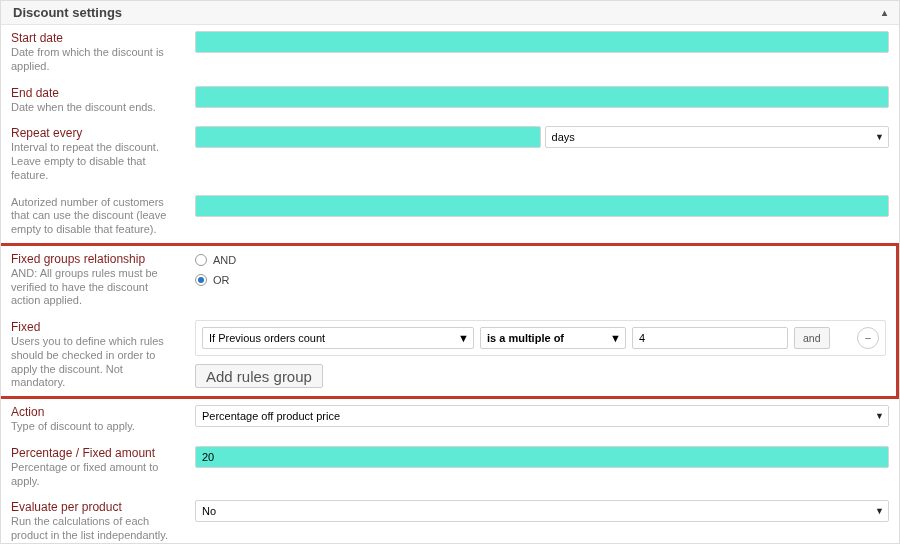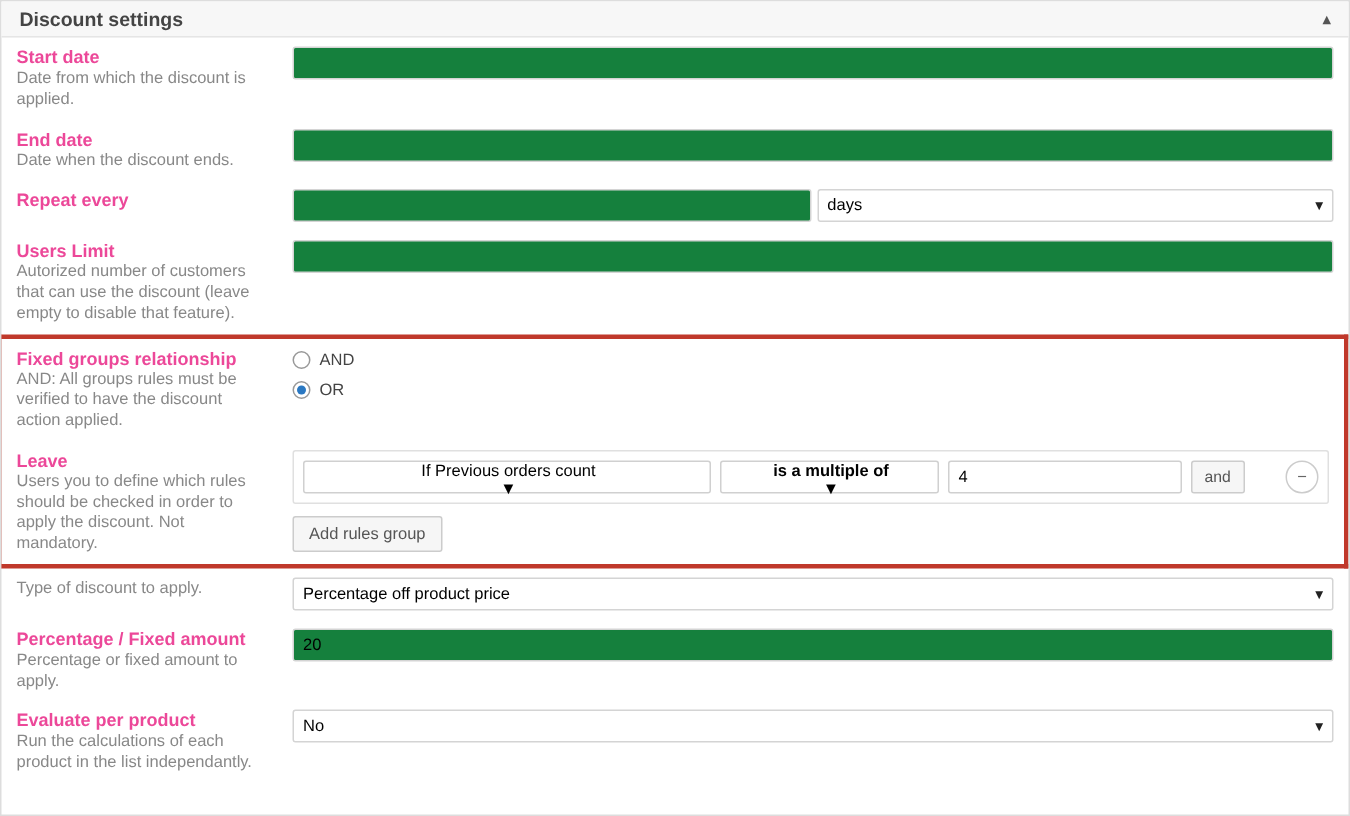--- a/index.html
+++ b/index.html
@@ -17,33 +17,33 @@
     .row{
       display:flex;
       border-bottom: 0 solid transparent;
       padding: 4px 10px 4px 10px;
     }
     .label-col{
       width:174px; flex:0 0 174px;
       padding-right:10px;
     }
     .label-col .lbl{
-      font-size:12px; font-weight:700; color:#ec4899;
+      font-size:12px; font-weight:400; color:#7f1d1d;
     }
     .label-col .desc{
       font-size:11px; color:#888; line-height:1.25; margin-top:1px;
     }
     .field-col{
       flex:1; padding-left:10px;
       display:flex; flex-direction:column; gap:4px;
     }
     .text-in{
       width:100%; height:22px;
       border:1px solid #d4d4d4; border-radius:2px;
-      font-size:11px; padding:0 6px; background:#15803d;
+      font-size:11px; padding:0 6px; background:#5eead4;
     }
     .sel{
       width:100%; height:22px;
       border:1px solid #d4d4d4; border-radius:2px;
       font-size:11px; padding:0 4px 0 6px; background:#fff;
       position:relative; display:flex; align-items:center; justify-content:space-between;
     }
     .sel .tri{ font-size:9px; color:#222; margin-left:8px;}
     .radio-line{
       display:flex; align-items:center; gap:6px; font-size:11px; color:#444;
@@ -65,40 +65,40 @@
       border:3px solid #c0392b;
       border-top:none;
       margin-left:-3px;
     }
     .rules-group{
       border:1px solid #e0e0e0; border-radius:2px; padding:6px;
       display:flex; align-items:center; gap:6px;
     }
     .rg-sel{
       border:1px solid #d0d0d0; border-radius:2px; height:22px; font-size:11px; padding:0 4px 0 6px;
-      display:flex; align-items:center; justify-content:space-between; background:#fff;flex-direction:column;
+      display:flex; align-items:center; justify-content:space-between; background:#fff;
     }
     .rg-1{ flex:0 0 272px;}
     .rg-2{ flex:0 0 146px;font-weight:bold;}
     .rg-val{
       height:22px; border:1px solid #d0d0d0; border-radius:2px;
       font-size:11px; padding:0 6px; flex:0 0 152px;
     }
     .tiny-btn{
       height:22px; border:1px solid #ccc; border-radius:2px; background:#f6f6f6;
       font-size:10.5px; padding:0 8px; color:#555; cursor:pointer;
     }
     .minus-btn{
       width:22px; height:22px; border:1px solid #ccc; border-radius:50%; background:#fff;
       display:flex; align-items:center; justify-content:center; font-size:11px; color:#666; cursor:pointer;
     }
     .add-group-btn{
       align-self:flex-start;
       height:24px; border:1px solid #ccc; border-radius:2px; background:#f6f6f6;
-      font-size:11px; padding:0 10px; color:#555; cursor:pointer; margin-top:4px;
+      font-size:15px; padding:0 10px; color:#555; cursor:pointer; margin-top:4px;
     }
     .row.spaced { padding-top:6px; padding-bottom:6px;}
     .repeat-wrap { display:flex; gap:4px;}
     .repeat-wrap .text-in{ flex:1 1 auto;}
     .repeat-wrap .sel{ flex:1 1 auto;}
   </style>
 </head>
 <body>
 
 <div class="frame">
@@ -126,35 +126,35 @@
         <div class="desc">Date when the discount ends.</div>
       </div>
       <div class="field-col">
         <input class="text-in" type="text" style="">
       </div>
     </div>
 
     <div class="row spaced">
       <div class="label-col">
         <div class="lbl">Repeat every</div>
+        <div class="desc">Interval to repeat the discount. Leave empty to disable that feature.</div>
       </div>
       <div class="field-col">
         <div class="repeat-wrap">
           <input class="text-in" type="text" style="">
           <div class="sel">
             <span>days</span>
             <span class="tri">▼</span>
           </div>
         </div>
       </div>
     </div>
 
     <div class="row spaced">
       <div class="label-col">
-        <div class="lbl">Users Limit</div>
         <div class="desc">Autorized number of customers that can use the discount (leave empty to disable that feature).</div>
       </div>
       <div class="field-col">
         <input class="text-in" type="text" style="">
       </div>
     </div>
 
     <div class="row spaced hl-relationship">
       <div class="label-col">
         <div class="lbl">Fixed groups relationship</div>
@@ -169,21 +169,21 @@
           <span class="radio">
               <span class="dot"></span>
             </span>
           <span>OR</span>
         </div>
       </div>
     </div>
 
     <div class="row spaced hl-rules">
       <div class="label-col">
-        <div class="lbl">Leave</div>
+        <div class="lbl">Fixed</div>
         <div class="desc">Users you to define which rules should be checked in order to apply the discount. Not mandatory.</div>
       </div>
       <div class="field-col">
         <div class="rules-group">
           <div class="rg-sel rg-1">
             <span>If Previous orders count</span>
             <span class="tri">▼</span>
           </div>
           <div class="rg-sel rg-2">
             <span>is a multiple of</span>
@@ -193,20 +193,21 @@
           <button class="tiny-btn"><span>and</span></button>
           <div style="flex:1"></div>
           <div class="minus-btn">−</div>
         </div>
         <button class="add-group-btn"><span>Add rules group</span></button>
       </div>
     </div>
 
     <div class="row spaced">
       <div class="label-col">
+        <div class="lbl">Action</div>
         <div class="desc">Type of discount to apply.</div>
       </div>
       <div class="field-col">
         <div class="sel">
           <span>Percentage off product price</span>
           <span class="tri">▼</span>
         </div>
       </div>
     </div>
 

